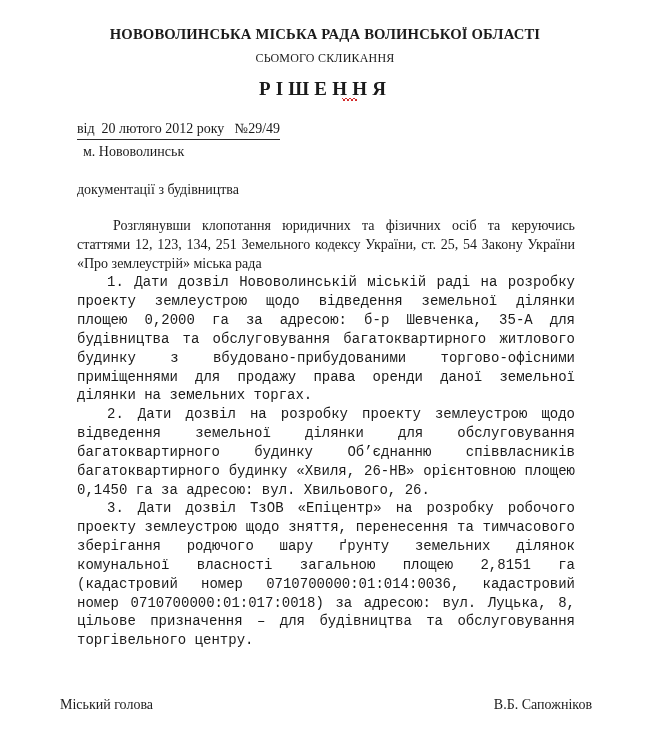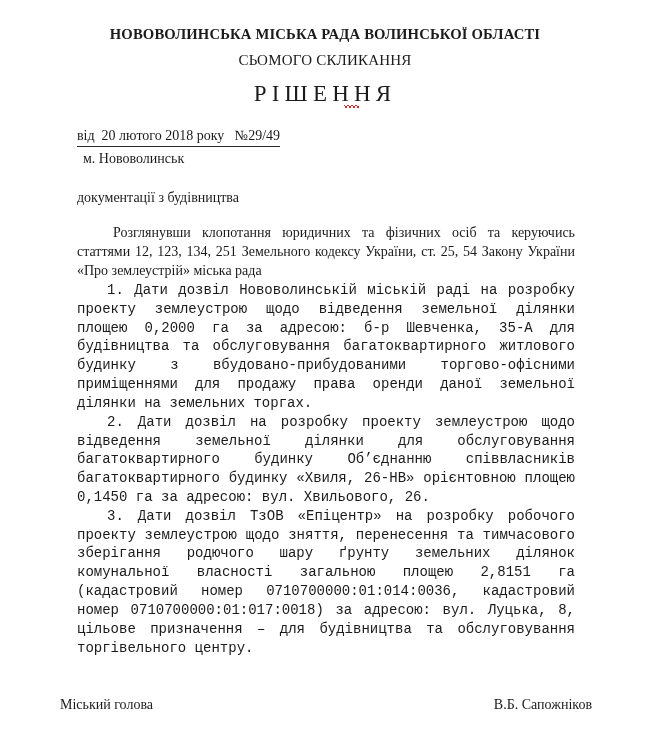--- a/index.html
+++ b/index.html
@@ -32,28 +32,28 @@
   }
   .org-title {
     font-size: 14.7px;
     font-weight: bold;
     letter-spacing: 0.15px;
     line-height: 1.15;
     white-space: nowrap;
   }
   .convocation {
     margin-top: 9px;
-    font-size: 15px;
+    font-size: 12px;
     letter-spacing: 0.2px;
     line-height: 1.15;
   }
   .decision-word {
     margin-top: 12px;
-    font-size: 23px;
-    font-weight: normal;
+    font-size: 19px;
+    font-weight: bold;
     letter-spacing: 5.2px;
     position: relative;
     display: inline-block;
   }
   .spellmark {
     position: absolute;
     left: 63%;
     bottom: -1px;
     width: 15px;
     height: 3px;
@@ -136,21 +136,21 @@
 
   <div class="doc-header">
     <div class="org-title">НОВОВОЛИНСЬКА  МІСЬКА  РАДА   ВОЛИНСЬКОЇ ОБЛАСТІ</div>
     <div class="convocation">СЬОМОГО СКЛИКАННЯ</div>
     <div>
       <span class="decision-word"><span>РІШЕННЯ</span><span class="spellmark"></span></span>
     </div>
   </div>
 
   <div class="meta">
-    <div><span class="meta-date">від  20 лютого 2018 року   №29/49</span></div>
+    <div><span class="meta-date">від  20 лютого 2012 року   №29/49</span></div>
     <div class="meta-city">м. Нововолинськ</div>
   </div>
 
   <div class="subject">
     <div>документації з будівництва</div>
   </div>
 
   <div class="body-block">
 
     <p class="para">Розглянувши клопотання юридичних та фізичних осіб та керуючись статтями 12, 123, 134, 251 Земельного кодексу України, ст. 25, 54 Закону України «Про землеустрій» міська рада</p>

